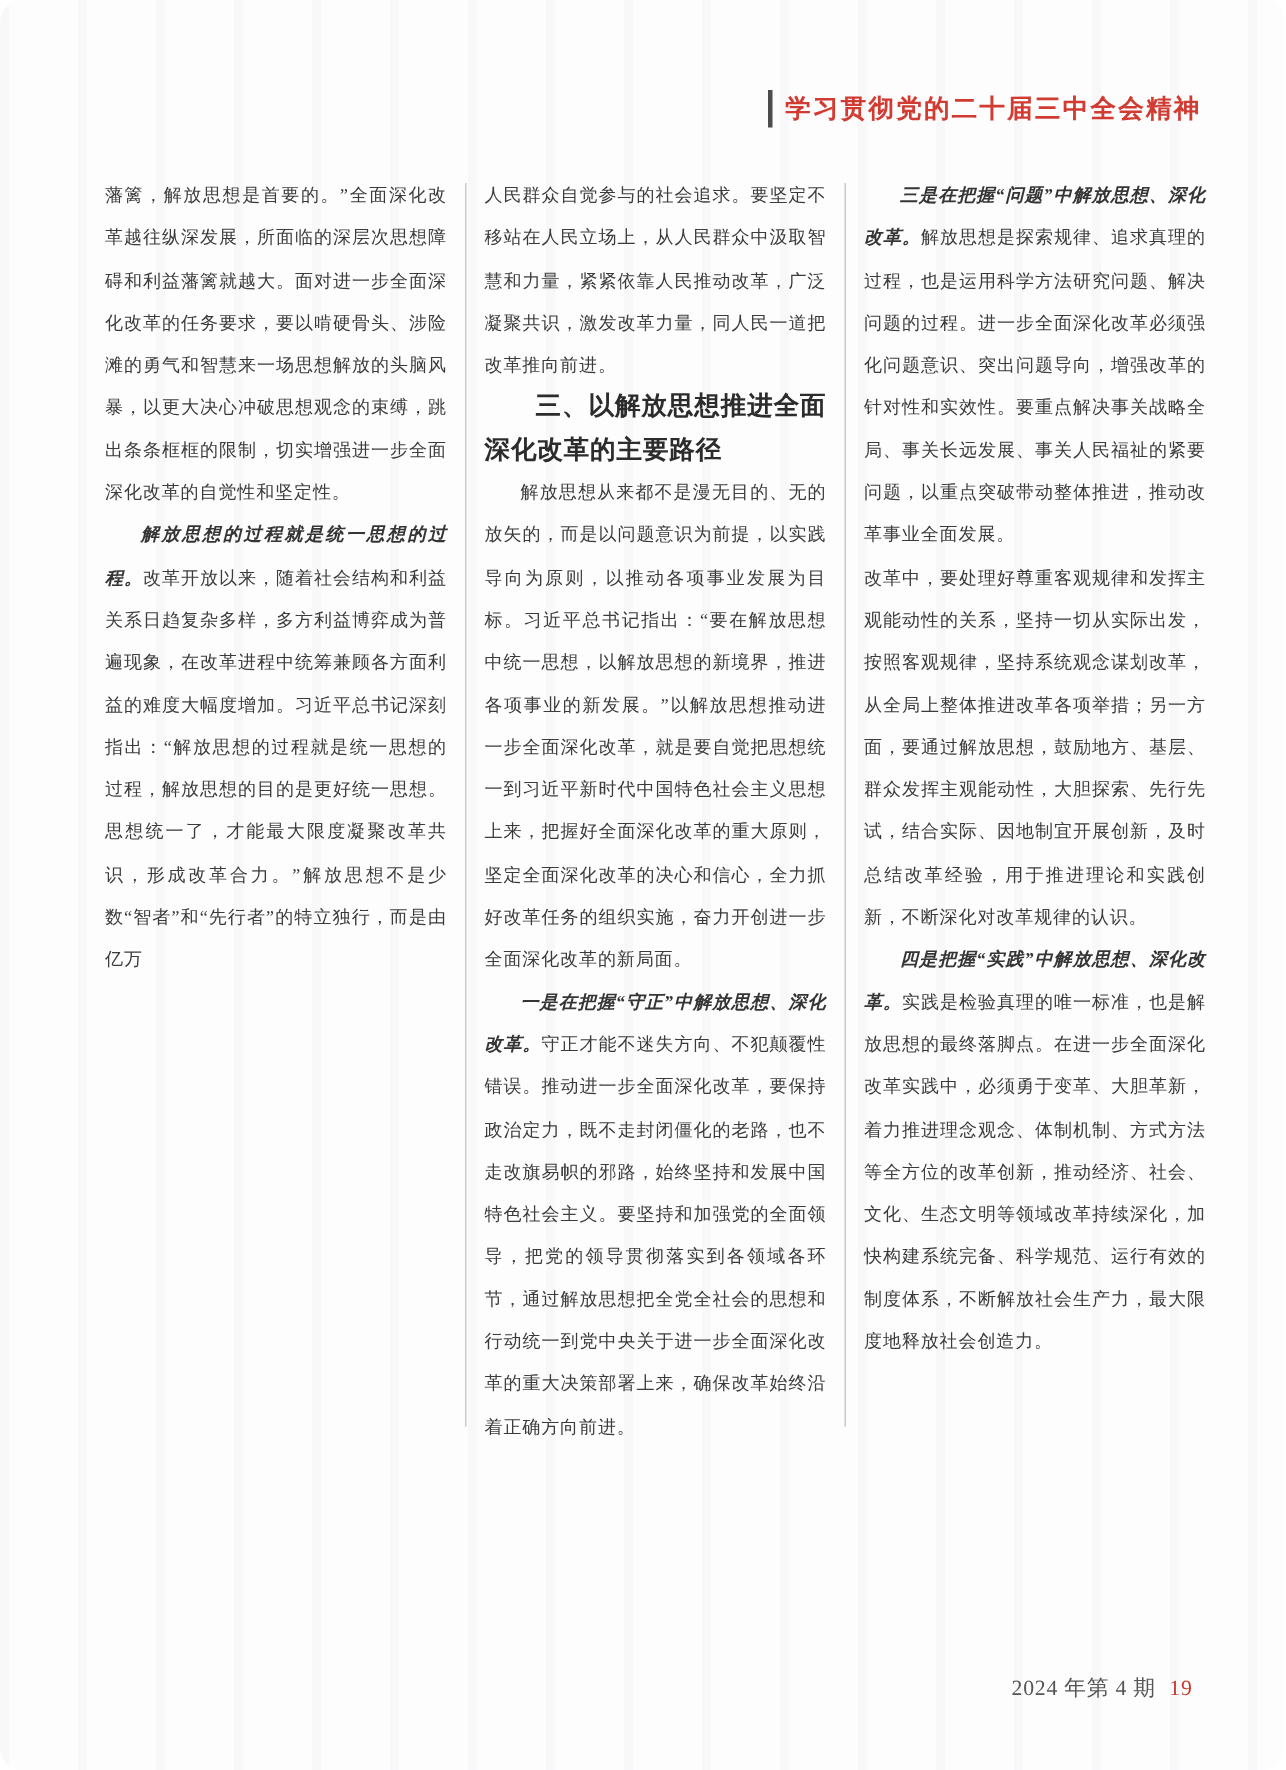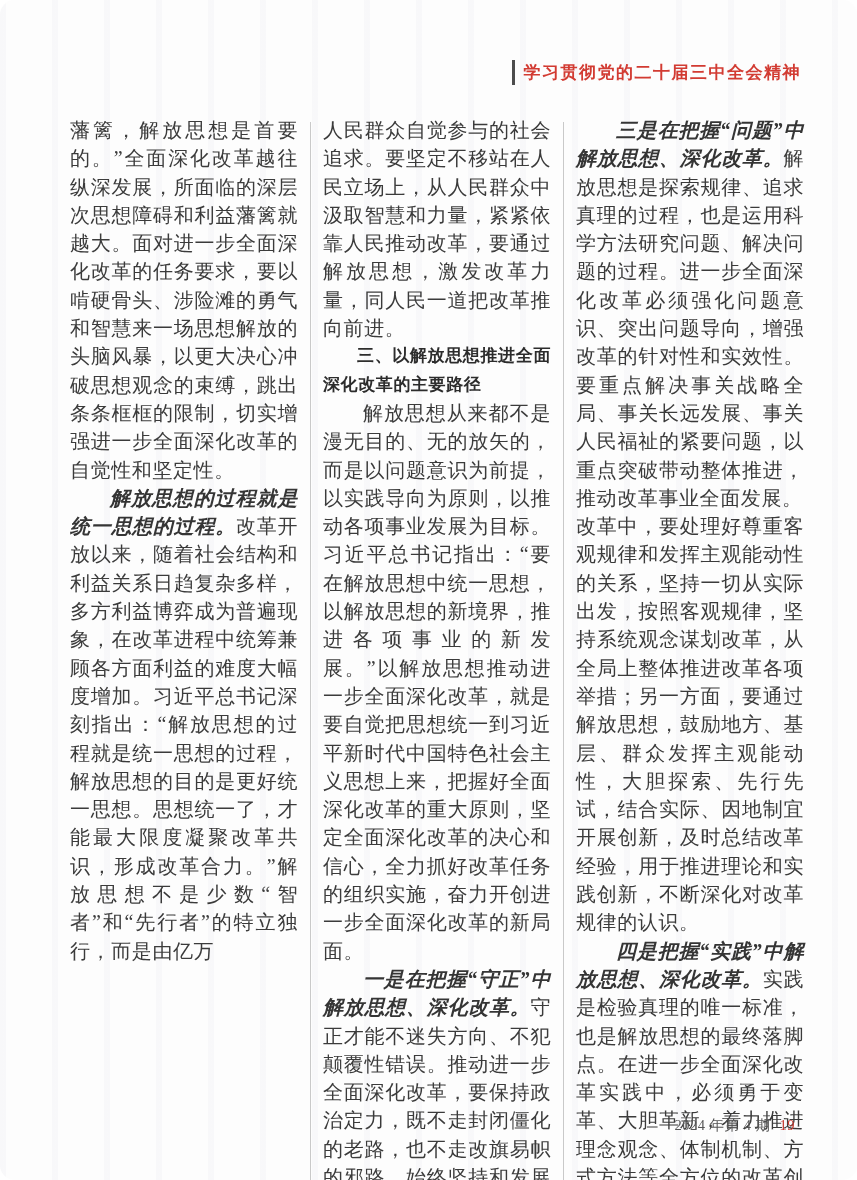--- a/index.html
+++ b/index.html
@@ -28,21 +28,21 @@
   }
   
   .body-area{
     position:absolute;top:116px;left:70px;right:53px;
     display:flex;flex-direction:row;
   }
   .col{width:228px;}
   .rule{width:1px;background:#c9c9c9;margin:6px 12px 14px 12px;align-self:stretch;}
   .para{
     margin:0;
-    font-size:20px;line-height:28.3px;letter-spacing:0.6px;
+    font-size:12px;line-height:28.3px;letter-spacing:0.6px;
     text-align:justify;text-indent:2em;
   }
   .para.no-indent{text-indent:0;}
   .lead{font-style:italic;font-weight:bold;color:#353535;}
   .heading{
     margin:0;
     font-family:"Liberation Sans","DejaVu Sans",sans-serif;
     font-weight:bold;font-size:17px;line-height:28.3px;letter-spacing:0.6px;
     color:#2c2c2c;text-indent:2em;text-align:justify;
   }
@@ -63,21 +63,21 @@
     <span class="hdr-label">学习贯彻党的二十届三中全会精神</span>
   </div>
 
   <div class="body-area">
     <div class="col">
         <p class="para no-indent"><span>藩篱，解放思想是首要的。”全面深化改革越往纵深发展，所面临的深层次思想障碍和利益藩篱就越大。面对进一步全面深化改革的任务要求，要以啃硬骨头、涉险滩的勇气和智慧来一场思想解放的头脑风暴，以更大决心冲破思想观念的束缚，跳出条条框框的限制，切实增强进一步全面深化改革的自觉性和坚定性。</span></p>
         <p class="para"><span class="lead">解放思想的过程就是统一思想的过程。</span><span>改革开放以来，随着社会结构和利益关系日趋复杂多样，多方利益博弈成为普遍现象，在改革进程中统筹兼顾各方面利益的难度大幅度增加。习近平总书记深刻指出：“解放思想的过程就是统一思想的过程，解放思想的目的是更好统一思想。思想统一了，才能最大限度凝聚改革共识，形成改革合力。”解放思想不是少数“智者”和“先行者”的特立独行，而是由亿万</span></p>
       </div>
     <div class="rule"></div>
     <div class="col">
-        <p class="para no-indent"><span>人民群众自觉参与的社会追求。要坚定不移站在人民立场上，从人民群众中汲取智慧和力量，紧紧依靠人民推动改革，要通过解放思想，激发改革力量，同人民一道把改革推向前进。</span></p>
+        <p class="para no-indent"><span>人民群众自觉参与的社会追求。要坚定不移站在人民立场上，从人民群众中汲取智慧和力量，紧紧依靠人民推动改革，广泛凝聚共识，激发改革力量，同人民一道把改革推向前进。</span></p>
         <h3 class="heading">三、以解放思想推进全面深化改革的主要路径</h3>
         <p class="para"><span>解放思想从来都不是漫无目的、无的放矢的，而是以问题意识为前提，以实践导向为原则，以推动各项事业发展为目标。习近平总书记指出：“要在解放思想中统一思想，以解放思想的新境界，推进各项事业的新发展。”以解放思想推动进一步全面深化改革，就是要自觉把思想统一到习近平新时代中国特色社会主义思想上来，把握好全面深化改革的重大原则，坚定全面深化改革的决心和信心，全力抓好改革任务的组织实施，奋力开创进一步全面深化改革的新局面。</span></p>
         <p class="para"><span class="lead">一是在把握“守正”中解放思想、深化改革。</span><span>守正才能不迷失方向、不犯颠覆性错误。推动进一步全面深化改革，要保持政治定力，既不走封闭僵化的老路，也不走改旗易帜的邪路，始终坚持和发展中国特色社会主义。要坚持和加强党的全面领导，把党的领导贯彻落实到各领域各环节，通过解放思想把全党全社会的思想和行动统一到党中央关于进一步全面深化改革的重大决策部署上来，确保改革始终沿着正确方向前进。</span></p>
       </div>
     <div class="rule"></div>
     <div class="col">
         <p class="para"><span class="lead">三是在把握“问题”中解放思想、深化改革。</span><span>解放思想是探索规律、追求真理的过程，也是运用科学方法研究问题、解决问题的过程。进一步全面深化改革必须强化问题意识、突出问题导向，增强改革的针对性和实效性。要重点解决事关战略全局、事关长远发展、事关人民福祉的紧要问题，以重点突破带动整体推进，推动改革事业全面发展。</span></p>
         <p class="para no-indent"><span>改革中，要处理好尊重客观规律和发挥主观能动性的关系，坚持一切从实际出发，按照客观规律，坚持系统观念谋划改革，从全局上整体推进改革各项举措；另一方面，要通过解放思想，鼓励地方、基层、群众发挥主观能动性，大胆探索、先行先试，结合实际、因地制宜开展创新，及时总结改革经验，用于推进理论和实践创新，不断深化对改革规律的认识。</span></p>
         <p class="para"><span class="lead">四是把握“实践”中解放思想、深化改革。</span><span>实践是检验真理的唯一标准，也是解放思想的最终落脚点。在进一步全面深化改革实践中，必须勇于变革、大胆革新，着力推进理念观念、体制机制、方式方法等全方位的改革创新，推动经济、社会、文化、生态文明等领域改革持续深化，加快构建系统完备、科学规范、运行有效的制度体系，不断解放社会生产力，最大限度地释放社会创造力。</span></p>
       </div>

